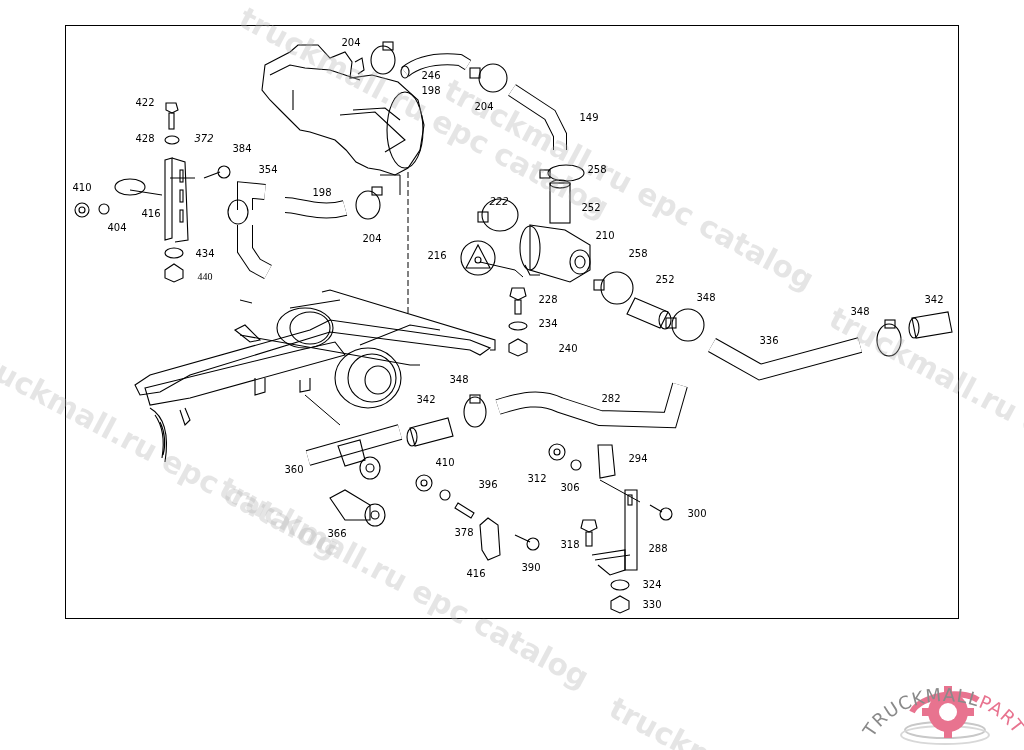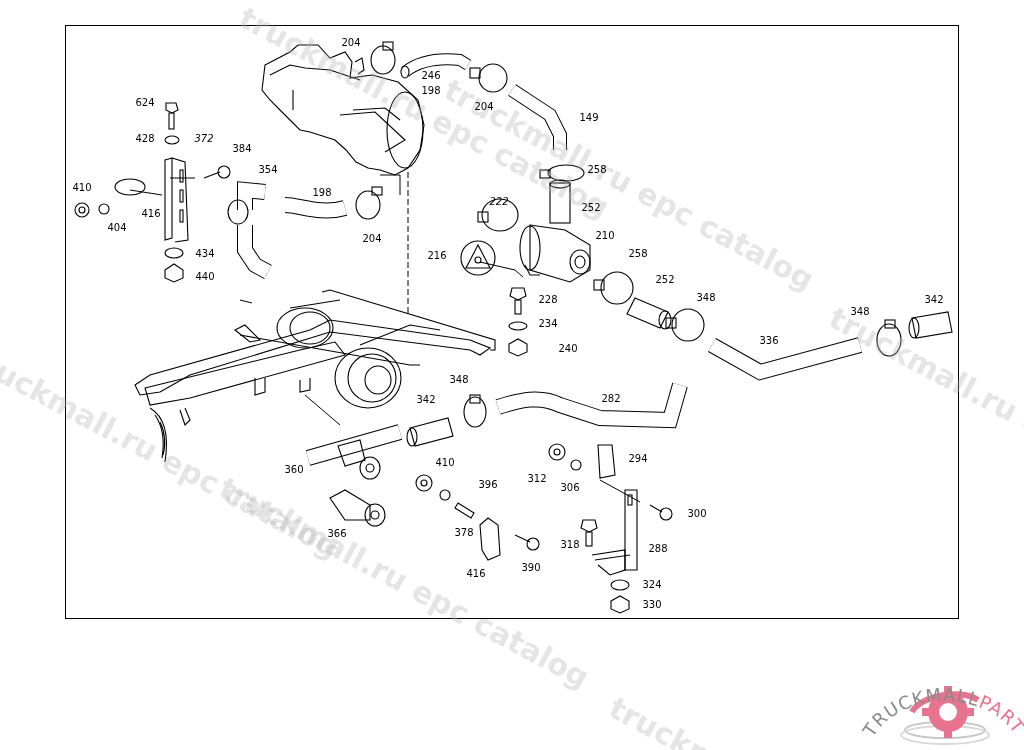--- a/index.html
+++ b/index.html
@@ -223,32 +223,32 @@
   </div>
 
 <div id="labels">
     <div class="lbl" style="left: 351px; top: 43px;">204</div>
     <div class="lbl" style="left: 431px; top: 76px;">246</div>
     <div class="lbl" style="left: 431px; top: 91px;">198</div>
     <div class="lbl" style="left: 484px; top: 107px;">204</div>
     <div class="lbl" style="left: 589px; top: 118px;">149</div>
     <div class="lbl" style="left: 597px; top: 170px;">258</div>
     <div class="lbl" style="left: 591px; top: 208px;">252</div>
-    <div class="lbl" style="left: 145px; top: 103px;">624</div>
+    <div class="lbl" style="left: 145px; top: 103px;">422</div>
     <div class="lbl" style="left: 145px; top: 139px;">428</div>
     <div class="lbl" style="left: 204px; top: 139px; font-style: italic;">372</div>
     <div class="lbl" style="left: 242px; top: 149px;">384</div>
     <div class="lbl" style="left: 268px; top: 170px;">354</div>
     <div class="lbl" style="left: 82px; top: 188px;">410</div>
     <div class="lbl" style="left: 151px; top: 214px;">416</div>
     <div class="lbl" style="left: 117px; top: 228px;">404</div>
     <div class="lbl" style="left: 322px; top: 193px;">198</div>
     <div class="lbl" style="left: 372px; top: 239px;">204</div>
     <div class="lbl" style="left: 205px; top: 254px;">434</div>
-    <div class="lbl" style="left: 205px; top: 277px;">440</div>
+    <div class="lbl" style="left: 205px; top: 277px; font-family: Liberation Serif, serif;">440</div>
     <div class="lbl" style="left: 499px; top: 202px; font-style: italic;">222</div>
     <div class="lbl" style="left: 605px; top: 236px;">210</div>
     <div class="lbl" style="left: 437px; top: 256px;">216</div>
     <div class="lbl" style="left: 638px; top: 254px;">258</div>
     <div class="lbl" style="left: 665px; top: 280px;">252</div>
     <div class="lbl" style="left: 706px; top: 298px;">348</div>
     <div class="lbl" style="left: 548px; top: 300px;">228</div>
     <div class="lbl" style="left: 548px; top: 324px;">234</div>
     <div class="lbl" style="left: 568px; top: 349px;">240</div>
     <div class="lbl" style="left: 769px; top: 341px;">336</div>

